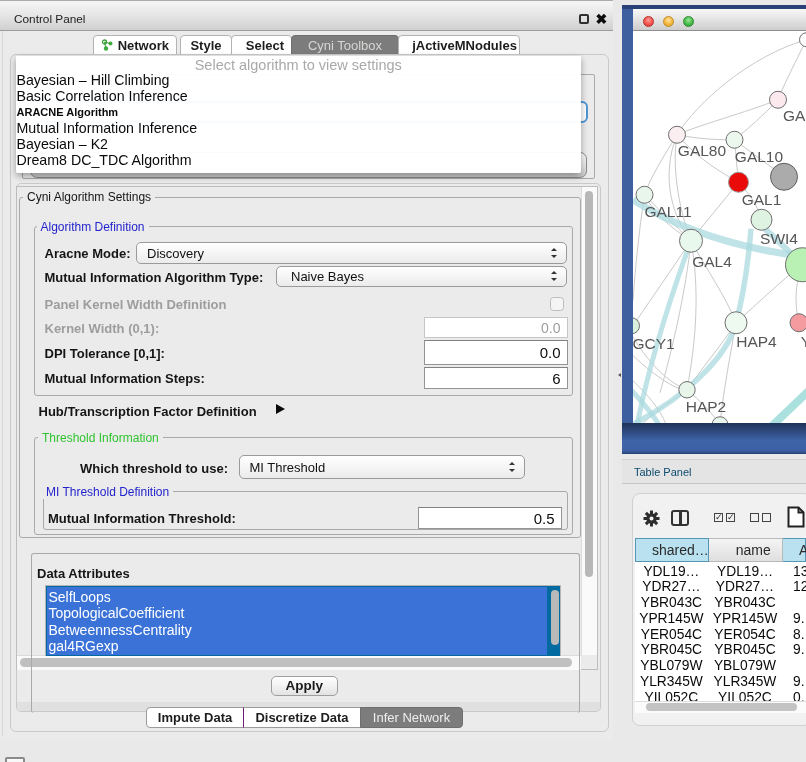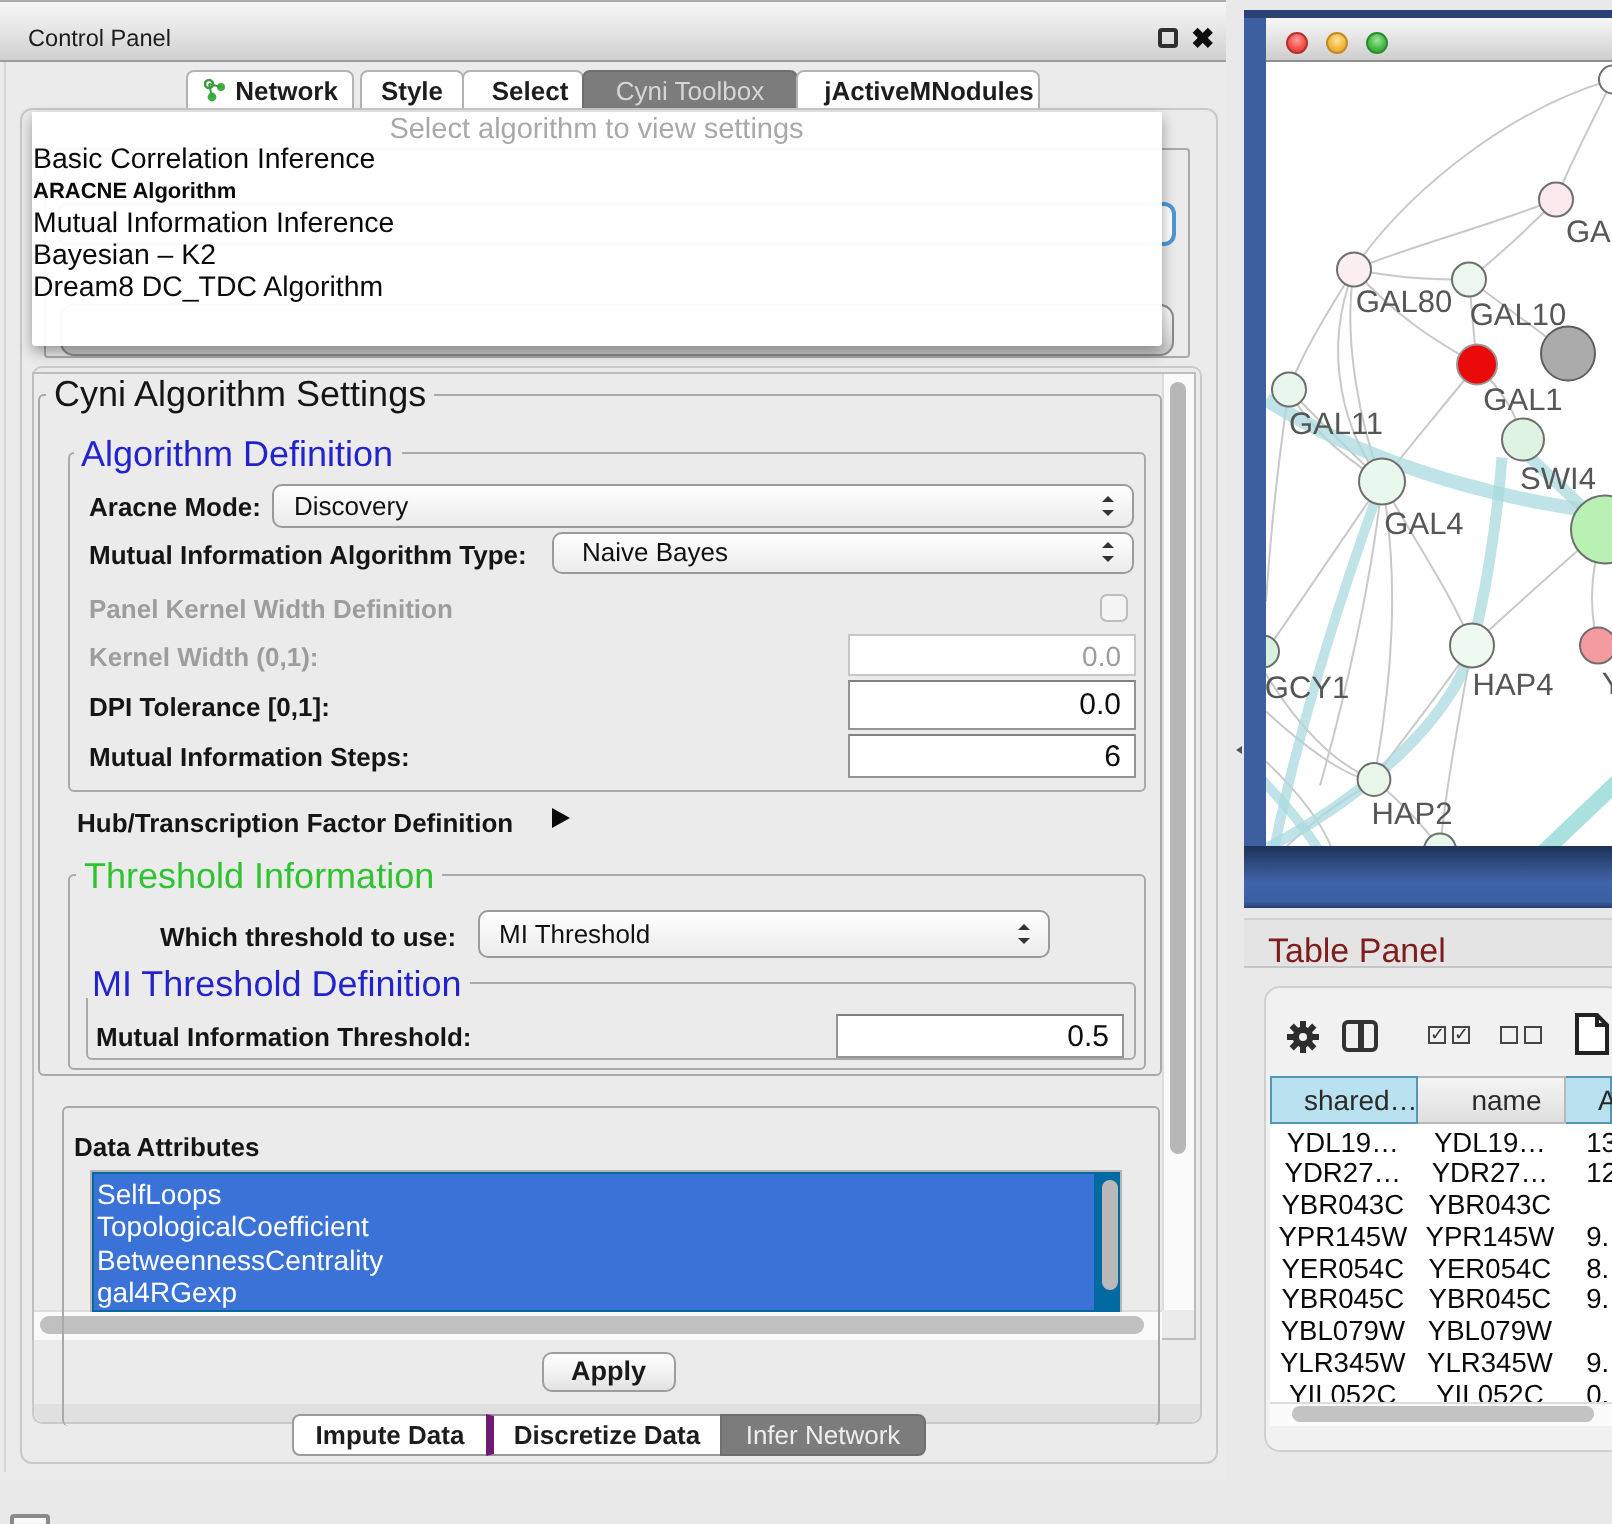--- a/index.html
+++ b/index.html
@@ -3,21 +3,21 @@
 <meta charset="utf-8">
 <style>
 *{margin:0;padding:0;box-sizing:border-box}
 html,body{width:806px;height:762px}
 body{font-family:"Liberation Sans",sans-serif;background:#e9e9e9}
 #page{position:relative;width:806px;height:762px;background:#e9e9e9;overflow:hidden}
 .abs{position:absolute}
 .lb{position:absolute;font-size:13px;font-weight:bold;color:#151515;white-space:nowrap}
 .dis{color:#9d9d9d!important}
 .grp{position:absolute;border:1px solid #a9a9a9;border-radius:3px}
-.gt{position:absolute;background:#ebebeb;padding:0 4px;font-size:18px;white-space:nowrap;line-height:14px}
+.gt{position:absolute;background:#ebebeb;padding:0 4px;font-size:12px;white-space:nowrap;line-height:14px}
 .cmb{position:absolute;border:1px solid #9a9a9a;border-radius:5px;background:linear-gradient(#ffffff,#f6f6f6 45%,#ebebeb)}
 .cmb .t{position:absolute;left:10px;top:50%;transform:translateY(-50%);font-size:13px;color:#101010;white-space:nowrap}
 .cmb .ud{position:absolute;right:8px;top:50%;transform:translateY(-50%);width:7px;height:10px}
 .cmb .ud:before{content:"";position:absolute;left:0;top:0;border-left:3.5px solid transparent;border-right:3.5px solid transparent;border-bottom:3.5px solid #333}
 .cmb .ud:after{content:"";position:absolute;left:0;bottom:0;border-left:3.5px solid transparent;border-right:3.5px solid transparent;border-top:3.5px solid #333}
 .tf{position:absolute;background:#fff;border:1px solid #949494;border-top-color:#818181;font-size:15px;color:#0c0c0c;text-align:right;padding-right:6px;line-height:21px}
 .tab{position:absolute;top:35px;height:20px;background:#fff;border:1px solid #b3b3b3;border-radius:4px 4px 0 0;font-size:13px;font-weight:bold;color:#1d1d1d;text-align:center;line-height:20px}
 .btab{position:absolute;top:707px;height:21px;background:#fff;border:1px solid #9b9b9b;font-size:13px;font-weight:bold;color:#1d1d1d;text-align:center;line-height:20px}
 .pitem{height:16.1px;font-size:14.2px;color:#0a0a0a;padding-left:0.5px;white-space:nowrap;line-height:16.1px}
 .trow{display:flex;height:15.75px;font-size:13.8px;color:#0a0a0a;line-height:15.75px}
@@ -114,25 +114,26 @@
 
 <div class="abs" style="left:44.5px;top:584.5px;width:516px;height:71px;background:#0369a1;border:1px solid #b5b5b5;border-bottom:none;overflow:hidden">
  <div style="position:absolute;left:1px;top:1.5px;width:500.5px;height:67.5px;background:#3a72d8"></div>
  <div style="position:absolute;left:3px;top:3.5px;font-size:14px;color:#fff;line-height:16.4px;white-space:nowrap">SelfLoops<br>TopologicalCoefficient<br>BetweennessCentrality<br>gal4RGexp</div>
  <div style="position:absolute;left:505px;top:4px;width:8.5px;height:55.5px;background:#b9b9b9;border-radius:4.5px"></div>
 </div>
 
 <div class="abs" style="left:271px;top:676px;width:66.5px;height:19.5px;background:linear-gradient(#ffffff,#f2f2f2 50%,#e2e2e2);border:1px solid #9e9e9e;border-radius:5px;text-align:center;font-size:13.5px;font-weight:bold;color:#1a1a1a;line-height:18px">Apply</div>
 
 <div class="btab" style="left:146px;width:98px;border-radius:4px 0 0 4px">Impute Data</div>
-<div class="btab" style="left:243px;width:118px;border-left:4px solid #701a75">Discretize Data</div>
+<div class="btab" style="left:243px;width:118px;border-left:1px solid #701a75">Discretize Data</div>
 <div class="btab" style="left:360px;width:103px;background:#7c7c7c;border-color:#6f6f6f;color:#eee;font-weight:normal;border-radius:0 4px 4px 0">Infer Network</div>
 
 <div class="abs" style="left:16px;top:56px;width:564.5px;height:116.5px;background:rgba(255,255,255,0.97);border-radius:0 0 2px 2px;box-shadow:0 3px 7px rgba(0,0,0,0.35)">
  <div style="text-align:center;font-size:14.5px;color:#a9a9a9;padding-top:1px;height:16px">Select algorithm to view settings</div>
+ <div class="pitem">Bayesian – Hill Climbing</div>
  <div class="pitem">Basic Correlation Inference</div>
  <div class="pitem" style="font-weight:bold;font-size:11px">ARACNE Algorithm</div>
  <div class="pitem">Mutual Information Inference</div>
  <div class="pitem">Bayesian – K2</div>
  <div class="pitem">Dream8 DC_TDC Algorithm</div>
 </div>
 
 <div class="abs" style="left:5px;top:757px;width:20px;height:10px;border:2px solid #8a8a8a;border-radius:2px;background:linear-gradient(#fdfdfd,#ececec)"></div>
 
 <div class="abs" style="left:617.5px;top:372.5px;width:0;height:0;border-top:2.5px solid transparent;border-bottom:2.5px solid transparent;border-right:3.5px solid #555"></div>
@@ -213,21 +214,21 @@
 <text x="712" y="266">GAL4</text>
 <text x="653.5" y="348">GCY1</text>
 <text x="756.5" y="346.5">HAP4</text>
 <text x="806" y="346">Y</text>
 <text x="706" y="411">HAP2</text>
 </g>
 </svg>
 </div>
 
 <div class="abs" style="left:622px;top:458.5px;width:184px;height:25px;background:#e4e4e4;border-top:1px solid #d2d2d2;border-bottom:1px solid #c6c6c6"></div>
-<div class="abs" style="left:634px;top:465.5px;font-size:17px;color:#7f1d1d">Table Panel</div>
+<div class="abs" style="left:634px;top:465.5px;font-size:11px;color:#0c4a6e">Table Panel</div>
 
 <div class="abs" style="left:631.5px;top:493px;width:180px;height:233px;background:#f1f1f1;border:1px solid #d0d0d0;border-radius:8px"></div>
 
 <svg class="abs" style="left:643px;top:510px" width="17" height="17" viewBox="0 0 17 17">
       <g fill="#2d2d2d">
         <circle cx="8.5" cy="8.5" r="5.2"></circle>
         <g>
           <rect x="7" y="0.5" width="3" height="4"></rect>
           <rect x="7" y="12.5" width="3" height="4"></rect>
           <rect x="0.5" y="7" width="4" height="3"></rect>

